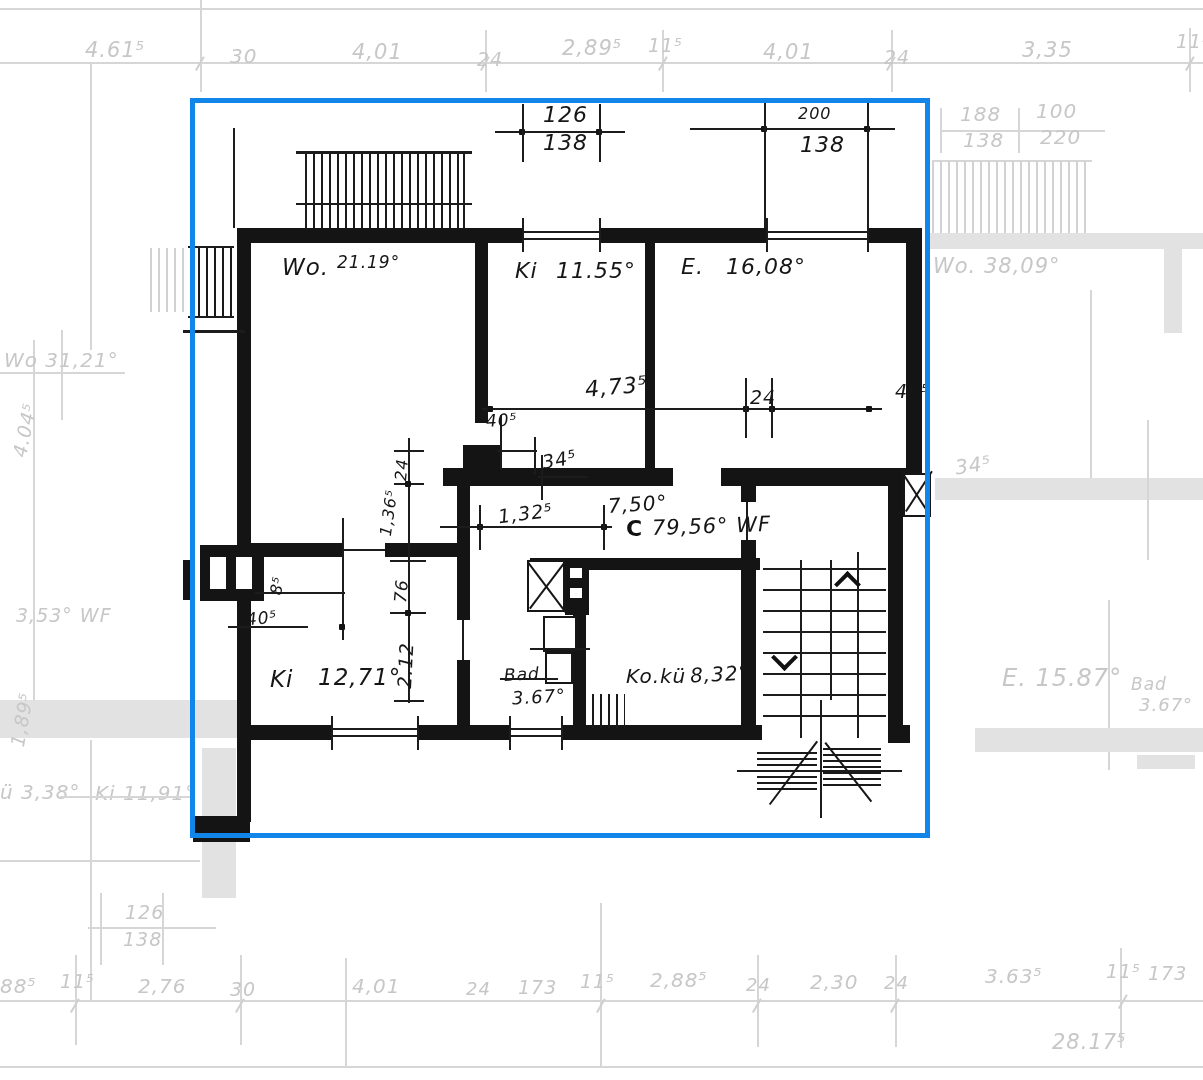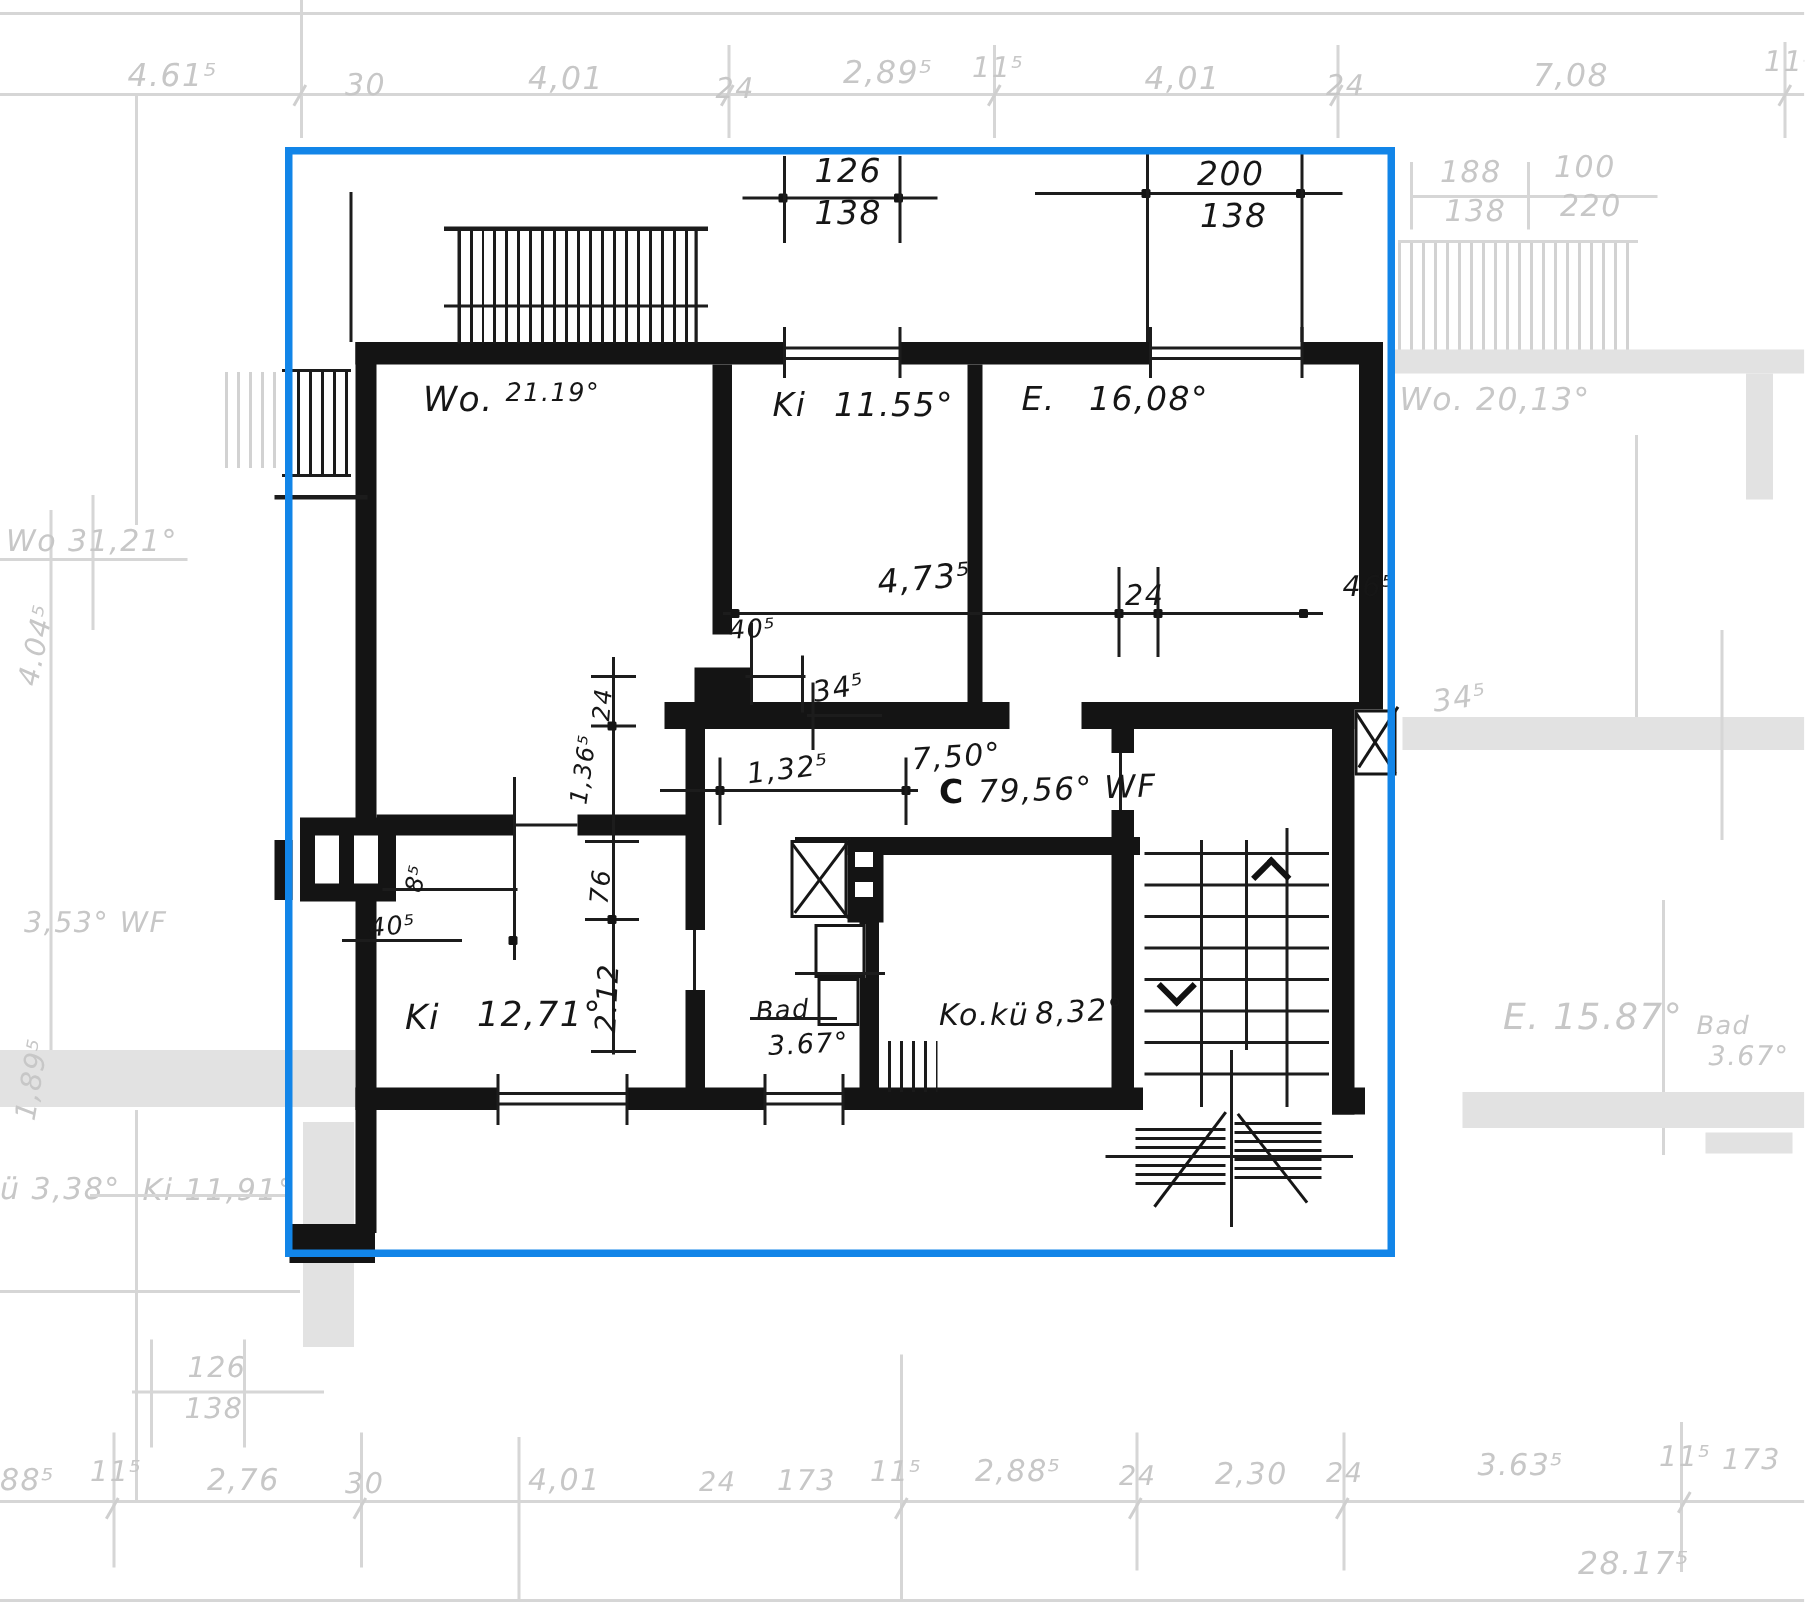--- a/index.html
+++ b/index.html
@@ -45,36 +45,36 @@
     <div class="gt" style="left:1185px;top:70px"></div>
 
     <span class="f" style="left:85px;top:40px;font-size:21px">4.61⁵</span>
     <span class="f" style="left:230px;top:46px;font-size:20px">30</span>
     <span class="f" style="left:352px;top:42px;font-size:21px">4,01</span>
     <span class="f" style="left:477px;top:50px;font-size:19px">24</span>
     <span class="f" style="left:562px;top:38px;font-size:21px">2,89⁵</span>
     <span class="f" style="left:648px;top:36px;font-size:19px">11⁵</span>
     <span class="f" style="left:763px;top:42px;font-size:21px">4,01</span>
     <span class="f" style="left:884px;top:48px;font-size:19px">24</span>
-    <span class="f" style="left:1022px;top:40px;font-size:21px">7,08</span>
+    <span class="f" style="left:1022px;top:40px;font-size:21px">3,35</span>
     <span class="f" style="left:1176px;top:32px;font-size:19px">11⁵</span>
 
     <div class="g" style="left:940px;top:130px;width:165px;height:2px"></div>
     <div class="g" style="left:940px;top:108px;width:2px;height:45px"></div>
     <div class="g" style="left:1018px;top:108px;width:2px;height:45px"></div>
     <span class="f" style="left:960px;top:104px;font-size:20px">188</span>
     <span class="f" style="left:1036px;top:101px;font-size:20px">100</span>
     <span class="f" style="left:963px;top:130px;font-size:20px">138</span>
     <span class="f" style="left:1040px;top:127px;font-size:20px">220</span>
     <div class="hvg" style="left:932px;top:162px;width:158px;height:72px"></div>
     <div class="g" style="left:932px;top:160px;width:160px;height:2px"></div>
     <div class="g" style="left:932px;top:234px;width:160px;height:2px"></div>
     <div class="gb" style="left:930px;top:233px;width:273px;height:16px"></div>
     <div class="gb" style="left:1164px;top:249px;width:18px;height:84px"></div>
-    <span class="f" style="left:933px;top:256px;font-size:21px">Wo.  20,13°</span>
+    <span class="f" style="left:933px;top:256px;font-size:21px">Wo.  38,09°</span>
     <div class="g" style="left:1090px;top:290px;width:2px;height:190px"></div>
     <div class="gb" style="left:935px;top:478px;width:268px;height:22px"></div>
     <div class="g" style="left:1147px;top:420px;width:2px;height:140px"></div>
     <span class="f" style="left:955px;top:455px;font-size:20px;transform:rotate(-8deg)">34⁵</span>
     <span class="f" style="left:1002px;top:666px;font-size:24px">E.   15.87°</span>
     <span class="f" style="left:1131px;top:676px;font-size:17px">Bad</span>
     <span class="f" style="left:1139px;top:696px;font-size:18px">3.67°</span>
     <div class="g" style="left:1108px;top:600px;width:2px;height:170px"></div>
     <div class="gb" style="left:975px;top:728px;width:228px;height:24px"></div>
     <div class="gb" style="left:1137px;top:755px;width:58px;height:14px"></div>
@@ -273,21 +273,21 @@
     <div class="ln" style="left:394px;top:700px;width:30px;height:2px"></div>
     <div class="dot" style="left:405px;top:481px"></div>
     <div class="dot" style="left:405px;top:610px"></div>
     <div class="ln" style="left:342px;top:518px;width:2px;height:122px"></div>
     <div class="ln" style="left:228px;top:626px;width:80px;height:2px"></div>
     <div class="dot" style="left:339px;top:624px"></div>
     <div class="ln" style="left:255px;top:592px;width:90px;height:2px"></div>
 
     <span class="t" style="left:543px;top:104px;font-size:22px">126</span>
     <span class="t" style="left:543px;top:132px;font-size:22px">138</span>
-    <span class="t" style="left:798px;top:106px;font-size:22px">200</span>
+    <span class="t" style="left:798px;top:106px;font-size:16px">200</span>
     <span class="t" style="left:800px;top:134px;font-size:22px">138</span>
     <span class="t" style="left:282px;top:256px;font-size:23px">Wo.</span>
     <span class="t" style="left:337px;top:254px;font-size:17px">21.19°</span>
     <span class="t" style="left:515px;top:260px;font-size:22px">Ki</span>
     <span class="t" style="left:556px;top:260px;font-size:22px">11.55°</span>
     <span class="t" style="left:681px;top:256px;font-size:22px">E.</span>
     <span class="t" style="left:726px;top:256px;font-size:22px">16,08°</span>
     <span class="t" style="left:585px;top:376px;font-size:22px;transform:rotate(-5deg)">4,73⁵</span>
     <span class="t" style="left:750px;top:388px;font-size:19px">24</span>
     <span class="t" style="left:895px;top:382px;font-size:19px">46⁵</span>

